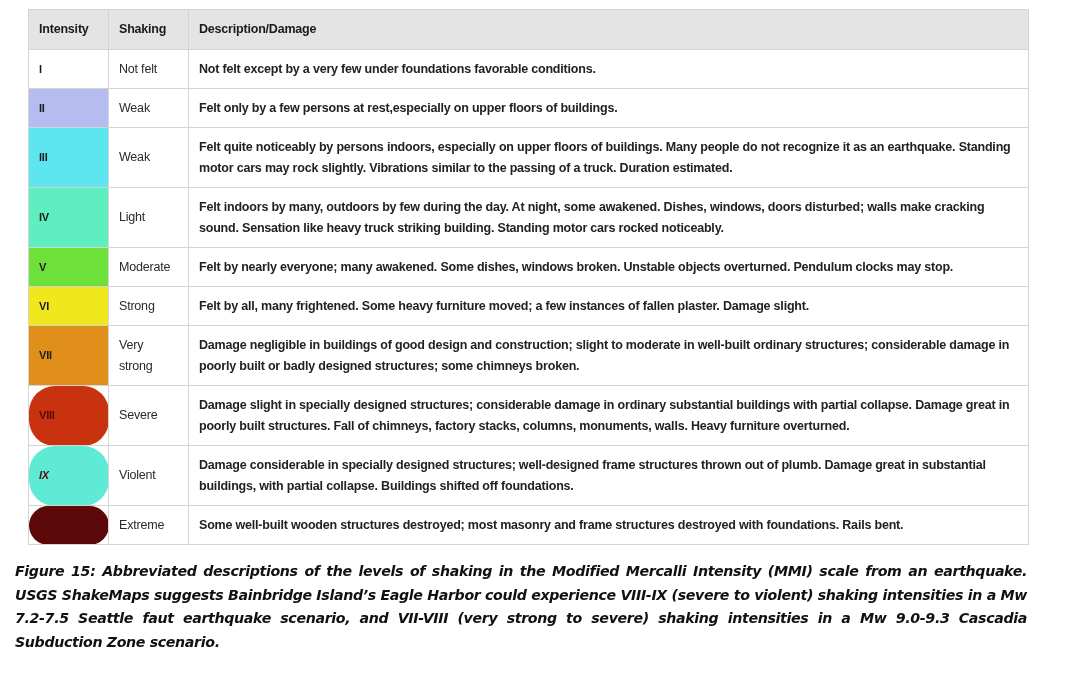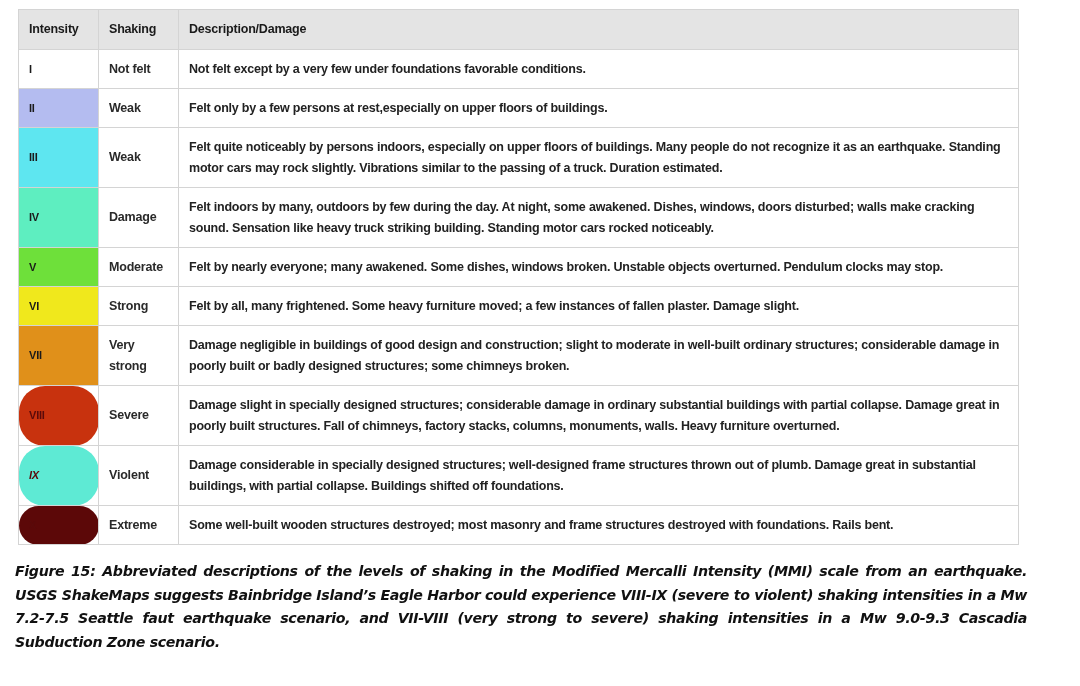--- a/index.html
+++ b/index.html
@@ -10,21 +10,21 @@
     body {
       width: 1080px;
       height: 686px;
       position: relative;
       overflow: hidden;
       font-family: "Liberation Sans", "DejaVu Sans", sans-serif;
       color: #1a1a1a;
     }
     .mmi-table {
       position: absolute;
-      left: 18px;
+      left: 28px;
       top: 9px;
       width: 1000px;
       border-collapse: collapse;
       table-layout: fixed;
       font-size: 12.5px;
       letter-spacing: -0.2px;
     }
     .mmi-table th, .mmi-table td {
       border: 1px solid #d4d4d4;
       text-align: left;
@@ -37,21 +37,21 @@
       font-weight: bold;
       height: 39px;
       font-size: 12.5px;
     }
     .mmi-table td.intensity {
       font-weight: bold;
       font-size: 11px;
       color: #1a1a1a;
     }
     .mmi-table td.shaking {
-      font-weight: bold;
+      font-weight: normal;
       color: #2a2a2a;
       margin-top: 8px;
     }
     .mmi-table td.desc {
       font-weight: bold;
       color: #222;
     }
     .mmi-table td.intensity.dark {
       color: #5a0a0a;
       border-radius: 26px;
@@ -103,21 +103,21 @@
         <td class="shaking">Weak</td>
         <td class="desc">Felt only by a few persons at rest,especially on upper floors of buildings.</td>
       </tr>
       <tr class="h2">
         <td class="intensity" style="background: rgb(94, 230, 240);">III</td>
         <td class="shaking">Weak</td>
         <td class="desc">Felt quite noticeably by persons indoors, especially on upper floors of buildings. Many people do not recognize it as an earthquake. Standing motor cars may rock slightly. Vibrations similar to the passing of a truck. Duration estimated.</td>
       </tr>
       <tr class="h2">
         <td class="intensity" style="background: rgb(94, 238, 192);">IV</td>
-        <td class="shaking">Damage</td>
+        <td class="shaking">Light</td>
         <td class="desc">Felt indoors by many, outdoors by few during the day. At night, some awakened. Dishes, windows, doors disturbed; walls make cracking sound. Sensation like heavy truck striking building. Standing motor cars rocked noticeably.</td>
       </tr>
       <tr class="h1">
         <td class="intensity" style="background: rgb(110, 224, 58);">V</td>
         <td class="shaking">Moderate</td>
         <td class="desc">Felt by nearly everyone; many awakened. Some dishes, windows broken. Unstable objects overturned. Pendulum clocks may stop.</td>
       </tr>
       <tr class="h1">
         <td class="intensity" style="background: rgb(240, 232, 28);">VI</td>
         <td class="shaking">Strong</td>

